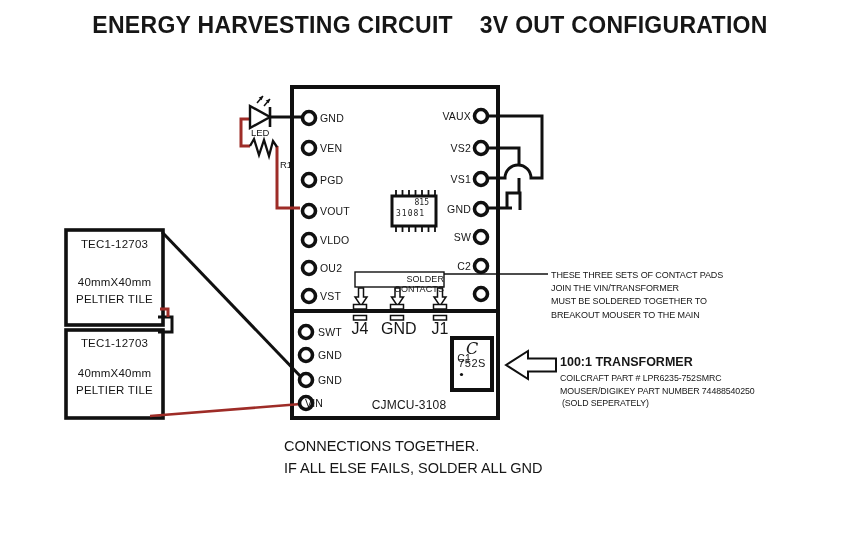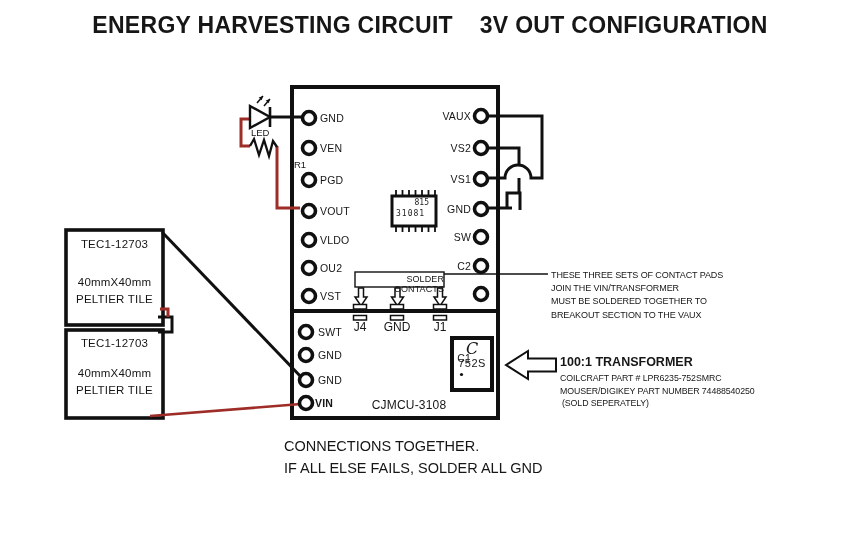--- a/index.html
+++ b/index.html
@@ -7,21 +7,21 @@
           font-family:"Liberation Sans", sans-serif;color:#161616;}
   .abs{position:absolute;}
   svg{position:absolute;left:0;top:0;}
   .title{left:0;right:0;top:12px;text-align:center;font-size:23px;font-weight:600;
          letter-spacing:0.3px;white-space:pre;padding-left:17px;}
   .pinlabel{font-size:10.5px;letter-spacing:0.2px;}
   .r-align{text-align:right;}
   .c-align{text-align:center;}
   .chiptext{font-family:"DejaVu Sans Mono", monospace;font-size:8px;line-height:9px;color:#222;}
   .sc-label{font-size:9px;letter-spacing:0.1px;text-align:right;}
-  .jlabel{font-size:12px;}
+  .jlabel{font-size:16px;}
   .board-name{font-size:23px;font-weight:bold;letter-spacing:-1.2px;}
   .board-model{font-size:12px;letter-spacing:0.2px;}
   .tec-text{font-size:11.5px;letter-spacing:0.2px;}
   .note{font-size:9px;line-height:13.2px;letter-spacing:-0.1px;}
   .xfmr-title{font-size:12.5px;font-weight:bold;}
   .xfmr-line{font-size:8.8px;letter-spacing:-0.1px;}
   .footer-note{font-size:14.5px;line-height:21.5px;}
   .t-symbol{font-family:"DejaVu Serif", serif;font-style:italic;font-size:16px;}
   .t-value{font-size:11px;letter-spacing:0.5px;}
   .smalllabel{font-size:9.5px;}
@@ -148,51 +148,51 @@
   <div class="abs pinlabel r-align" style="left:410px;width:61px;top:142px;">VS2</div>
   <div class="abs pinlabel r-align" style="left:410px;width:61px;top:173px;">VS1</div>
   <div class="abs pinlabel r-align" style="left:410px;width:61px;top:203px;">GND</div>
   <div class="abs pinlabel r-align" style="left:410px;width:61px;top:231px;">SW</div>
   <div class="abs pinlabel r-align" style="left:410px;width:61px;top:260px;">C2</div>
   <div class="abs pinlabel r-align" style="left:410px;width:61px;top:304px;margin-top:48px;">C1</div>
 
   <div class="abs pinlabel" style="left:318px;top:326px;">SWT</div>
   <div class="abs pinlabel" style="left:318px;top:349px;">GND</div>
   <div class="abs pinlabel" style="left:318px;top:374px;">GND</div>
-  <div class="abs pinlabel" style="left:315px;top:397px;font-weight:bold;">VIN</div>
+  <div class="abs pinlabel" style="left:305px;top:397px;">VIN</div>
 
   <div class="abs chiptext r-align" style="left:395px;width:34px;top:198px;">815</div>
   <div class="abs chiptext" style="left:396px;top:209px;letter-spacing:1px;">31081</div>
 
   <div class="abs sc-label c-align" style="left:355px;width:89px;top:274px;">SOLDER CONTACTS</div>
   <div class="abs jlabel c-align" style="left:350px;width:20px;top:320px;">J4</div>
   <div class="abs jlabel c-align" style="left:381px;width:32px;top:320px;">GND</div>
   <div class="abs jlabel c-align" style="left:430px;width:20px;top:320px;">J1</div>
 
   <div class="abs board-model c-align" style="left:349px;width:120px;top:398px;">CJMCU-3108</div>
 
   <div class="abs t-symbol c-align" style="left:452px;width:40px;top:339px;">C</div>
   <div class="abs t-value c-align" style="left:452px;width:40px;top:357px;">752S</div>
 
   <div class="abs smalllabel" style="left:251px;top:127px;">LED</div>
-  <div class="abs smalllabel" style="left:246px;top:159px;padding-left:48px;">R1</div>
+  <div class="abs smalllabel" style="left:232px;top:159px;padding-left:48px;">R1</div>
 
   <div class="abs tec-text c-align" style="left:66px;width:97px;top:238px;">TEC1-12703</div>
   <div class="abs tec-text c-align" style="left:66px;width:97px;top:276px;">40mmX40mm</div>
   <div class="abs tec-text c-align" style="left:66px;width:97px;top:293px;">PELTIER TILE</div>
 
   <div class="abs tec-text c-align" style="left:66px;width:97px;top:337px;">TEC1-12703</div>
   <div class="abs tec-text c-align" style="left:66px;width:97px;top:367px;">40mmX40mm</div>
   <div class="abs tec-text c-align" style="left:66px;width:97px;top:384px;">PELTIER TILE</div>
 
   <div class="abs note" style="left:551px;top:269px;width:210px;">
     <div>THESE THREE SETS OF CONTACT PADS</div>
     <div>JOIN THE VIN/TRANSFORMER</div>
     <div>MUST BE SOLDERED TOGETHER TO</div>
-    <div>BREAKOUT SECTION TO THE VAUX</div>
+    <div>BREAKOUT MOUSER TO THE MAIN</div>
   </div>
 
   <div class="abs xfmr-title" style="left:560px;top:355px;">100:1 TRANSFORMER</div>
   <div class="abs xfmr-line" style="left:560px;top:373px;">COILCRAFT PART # LPR6235-752SMRC</div>
   <div class="abs xfmr-line" style="left:560px;top:386px;">MOUSER/DIGIKEY PART NUMBER 74488540250</div>
   <div class="abs xfmr-line" style="left:562px;top:398px;">(SOLD SEPERATELY)</div>
 
   <div class="abs footer-note" style="left:284px;top:436px;">
     <div>CONNECTIONS TOGETHER.</div>
     <div>IF ALL ELSE FAILS, SOLDER ALL GND</div>

